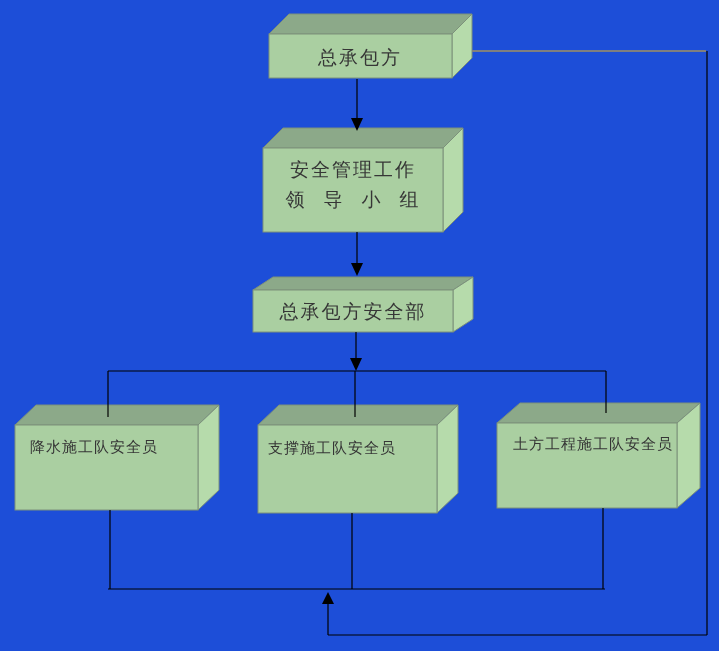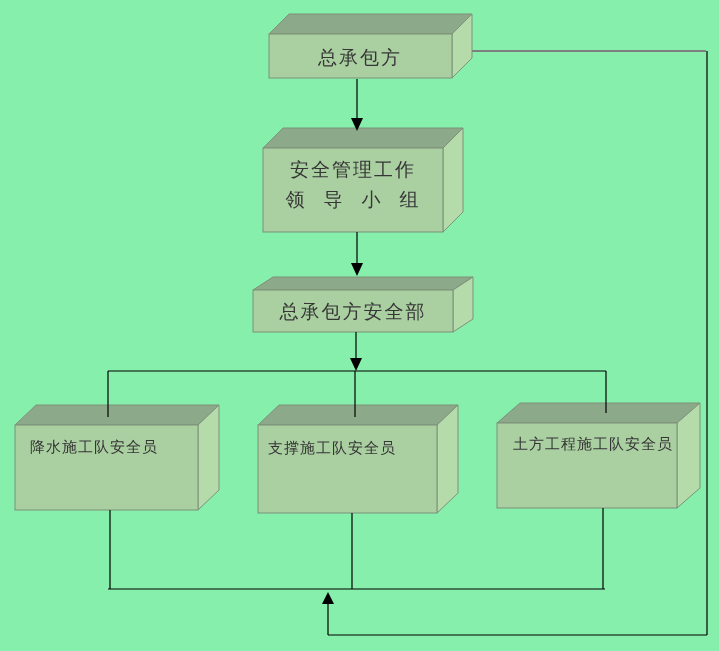--- a/index.html
+++ b/index.html
@@ -1,20 +1,20 @@
 <!DOCTYPE html>
 <html><head>
 <meta charset="utf-8">
 <style>
   html, body { margin: 0; padding: 0; background: #ffffff; }
   .canvas {
     position: relative;
     width: 719px;
     height: 651px;
-    background: #86efac;
+    background: #1d4ed8;
     font-family: "DejaVu Sans", sans-serif;
     overflow: hidden;
   }
   svg { display: block; }
   text {
     font-family: "DejaVu Sans", "Liberation Sans", sans-serif;
   }
   .txt-lg { font-size: 19px; letter-spacing: 2px; }
   .txt-sm { font-size: 15px; letter-spacing: 1px; }
   .txt-spaced { word-spacing: 9px; }

